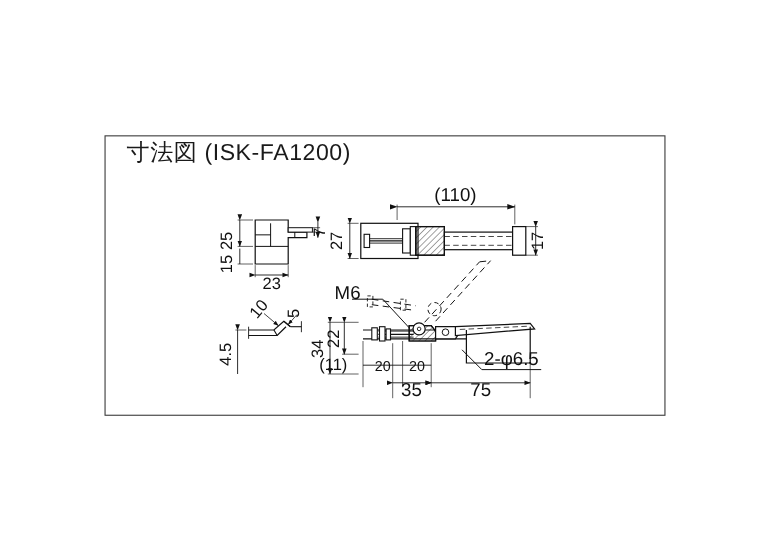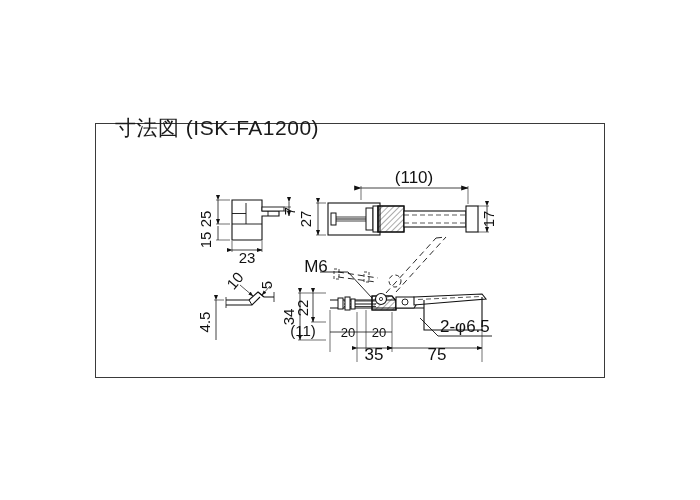--- a/index.html
+++ b/index.html
@@ -6,21 +6,21 @@
   body{
     width:700px;height:500px;background:#ffffff;
     font-family:"Liberation Sans","DejaVu Sans",sans-serif;
     overflow:hidden;position:relative;
   }
   #frame{
     position:absolute;left:95px;top:123px;width:510px;height:255px;
     border:1.5px solid #3a3a3a;background:#fff;box-sizing:border-box;
   }
   #title{
-    position:absolute;left:115px;top:114px;
+    position:absolute;left:115px;top:124px;
     font-size:21px;color:#1a1a1a;letter-spacing:.5px;white-space:nowrap;
   }
   #canvas{position:absolute;left:0;top:0;width:700px;height:500px;}
   .dim{font-size:15px;fill:#111;font-family:"Liberation Sans","DejaVu Sans",sans-serif;}
   .dim-s{font-size:13px;fill:#111;font-family:"Liberation Sans","DejaVu Sans",sans-serif;}
   .dim-l{font-size:17px;fill:#111;font-family:"Liberation Sans","DejaVu Sans",sans-serif;}
 </style>
 </head>
 <body>
 

